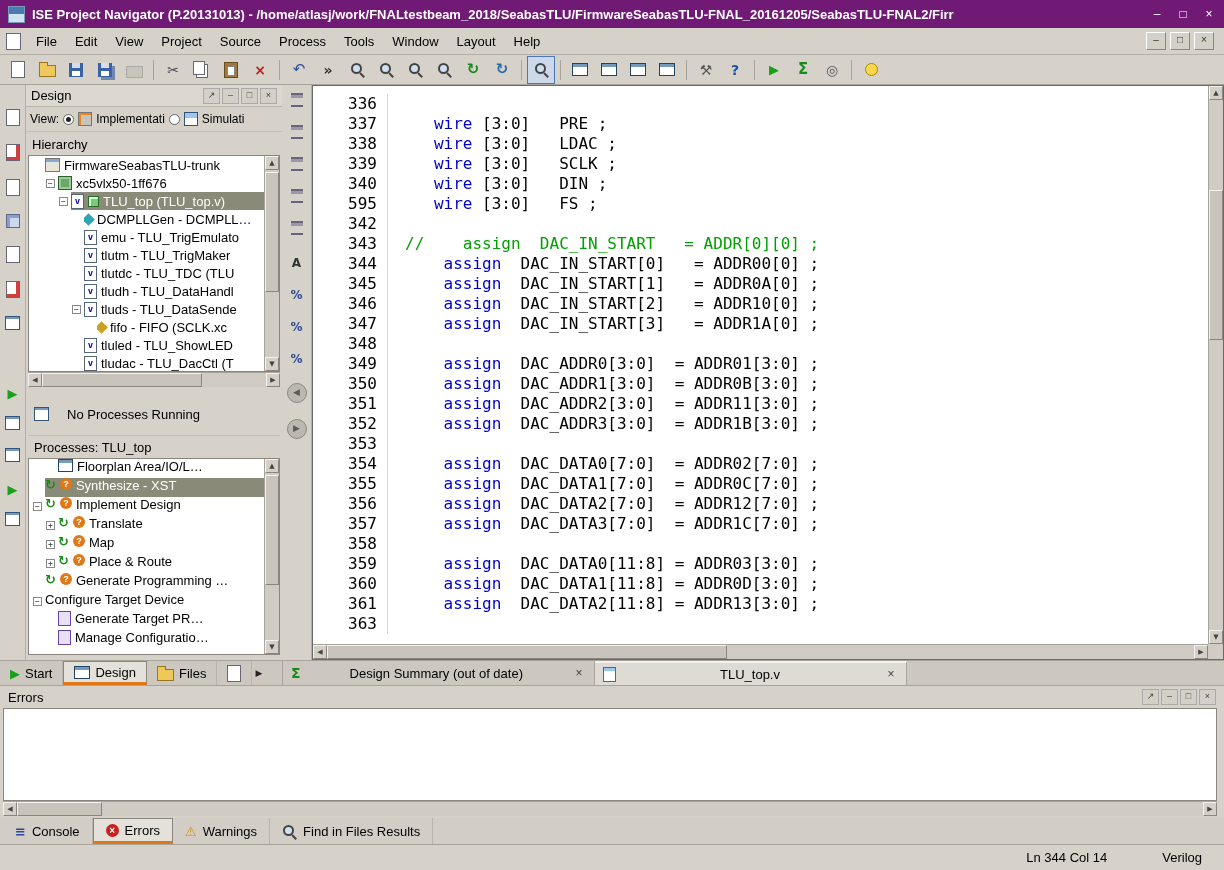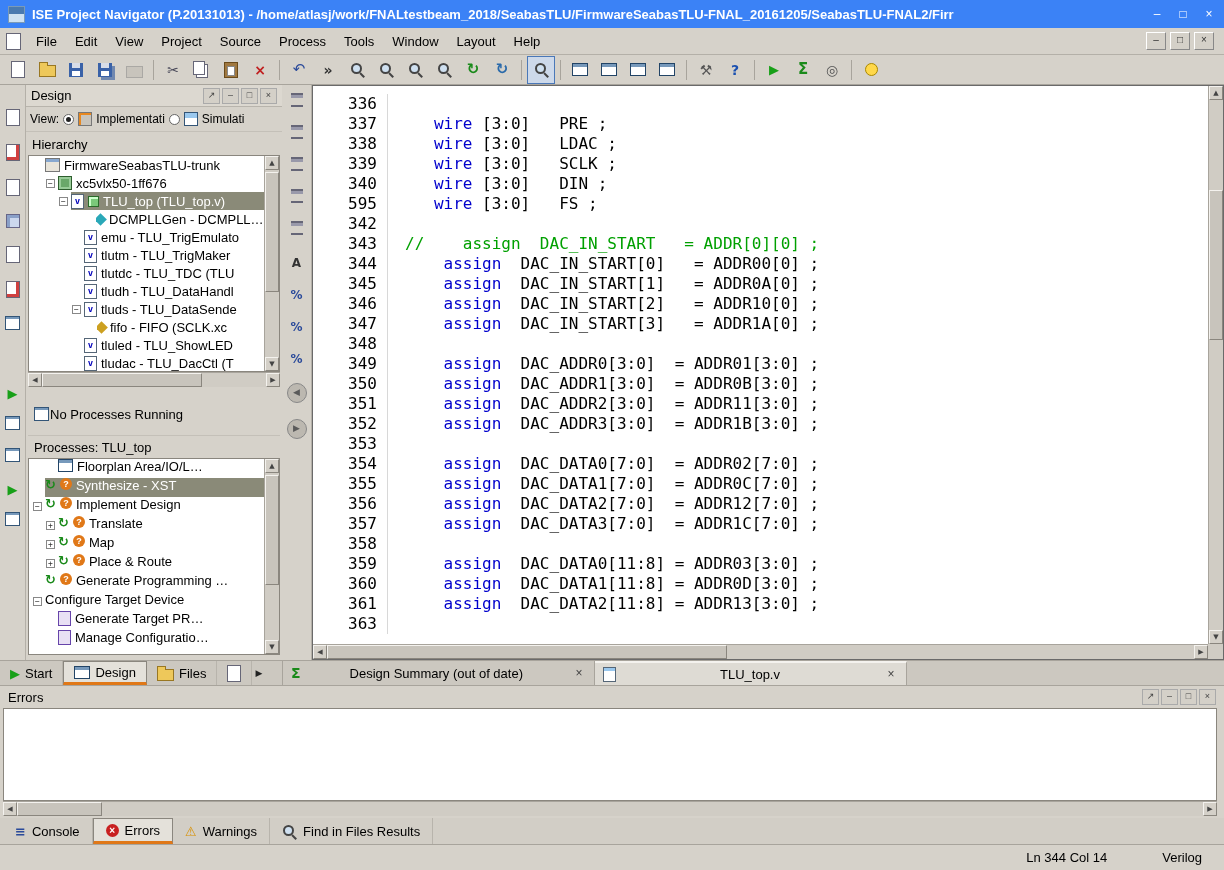--- a/index.html
+++ b/index.html
@@ -1,19 +1,19 @@
 <!DOCTYPE html>
 <html><head>
 <meta charset="utf-8">
 <style>
   html,body{margin:0;padding:0;}
   body{width:1224px;height:870px;position:relative;overflow:hidden;background:#d6d2ca;font-family:"Liberation Sans",sans-serif;color:#000;}
 
   
-  .titlebar{position:absolute;left:0;top:0;width:1224px;height:28px;background:#3b82f6;color:#fff;display:flex;align-items:center;padding:0 8px;box-sizing:border-box;}
+  .titlebar{position:absolute;left:0;top:0;width:1224px;height:28px;background:#701a75;color:#fff;display:flex;align-items:center;padding:0 8px;box-sizing:border-box;}
   .title-icon{width:15px;height:15px;background:#cfe2f2;border:1px solid #7a9ab8;box-shadow:inset 0 7px 0 #4a7ab0;margin-right:7px;flex:none;}
   .title-text{font-size:13px;font-weight:bold;white-space:nowrap;overflow:hidden;flex:1;}
   .title-controls{display:flex;gap:12px;margin-left:10px;flex:none;}
   .tc-btn{font-size:12px;width:14px;text-align:center;color:#fff;}
 
   
   .menubar{position:absolute;left:0;top:28px;width:1224px;height:27px;background:#d6d2ca;border-bottom:1px solid #b4b0a8;display:flex;align-items:center;box-sizing:border-box;padding:0 4px;}
   .menubar-doc{width:13px;height:15px;background:#fff;border:1px solid #667;margin:0 6px 0 2px;flex:none;}
   .menu-items{display:flex;flex:1;}
   .menu-item{padding:4px 9px;font-size:13px;}
@@ -96,21 +96,21 @@
   .ti-verilog{width:11px;height:13px;background:#fff;border:1px solid #567;color:#00b;font:bold 9px/12px "DejaVu Sans Mono",monospace;text-align:center;}
   .ti-grid{width:9px;height:9px;background:#7ac87a;border:1px solid #2a6a2a;box-shadow:inset 2px 2px 0 #cfc;}
   .ti-star{width:9px;height:9px;background:#2aa8b8;transform:rotate(45deg);}
   .ti-star2{width:9px;height:9px;background:#cca020;transform:rotate(45deg);}
   .ti-fp{width:13px;height:11px;border:1px solid #246;background:#fff;box-shadow:inset 0 3px 0 #79b;}
   .ti-cfg{width:11px;height:13px;background:#e8e0f4;border:1px solid #64a;}
   .pi{flex:none;display:inline-block;font-family:"DejaVu Sans",sans-serif;}
   .pi-run{color:#1a8a1a;font-weight:bold;font-size:13px;line-height:13px;}
   .pi-q{width:12px;height:12px;border-radius:50%;background:#e07818;color:#fff;font:bold 9px/12px "Liberation Sans",sans-serif;text-align:center;}
   .tree-hscroll{position:absolute;left:2px;top:287px;width:252px;height:15px;}
-  .noproc-row{position:absolute;left:2px;top:318px;width:252px;height:22px;display:flex;align-items:center;gap:1px;padding:0 6px;font-size:13px;box-sizing:border-box;}
+  .noproc-row{position:absolute;left:2px;top:318px;width:252px;height:22px;display:flex;align-items:center;gap:18px;padding:0 6px;font-size:13px;box-sizing:border-box;}
   .proc-header{position:absolute;left:2px;top:350px;width:252px;height:23px;line-height:23px;padding:0 6px;font-size:13px;box-sizing:border-box;border-top:1px solid #c4c0b8;}
   .proc-box{position:absolute;left:2px;top:373px;width:252px;height:197px;background:#fff;border:1px solid #8a867e;box-sizing:border-box;overflow:hidden;}
   .proc-rows{position:absolute;left:0;top:0;right:14px;bottom:0;overflow:hidden;}
   .prow{display:flex;align-items:center;height:19px;font-size:13px;white-space:nowrap;}
   .prow .rowinner{display:flex;align-items:flex-start;flex:1;height:100%;gap:4px;overflow:hidden;}
   .prow .rowinner.sel{background:#8a8a78;color:#fff;}
 
   
   .editor{position:absolute;left:312px;top:0;width:912px;height:575px;background:#fff;border:1px solid #6a6a6a;box-sizing:border-box;overflow:hidden;}
   .code{position:absolute;left:0;top:0;right:15px;bottom:15px;overflow:hidden;padding-top:8px;}
@@ -348,21 +348,21 @@
               </span>
             </div>
             <div class="trow" style="padding-left: 30px;">
               <span class="exp">−</span>
               <span class="rowinner sel">
                 <span class="ti ti-verilog">v</span>
                 <span class="ti ti-grid"></span>
                 <span>TLU_top (TLU_top.v)</span>
               </span>
             </div>
-            <div class="trow" style="padding-left: 19px; margin-left: 36px;">
+            <div class="trow" style="padding-left: 43px;">
               <span class="exp-spacer"></span>
               <span class="rowinner">
                 <span class="ti ti-star"></span>
                 <span>DCMPLLGen - DCMPLL…</span>
               </span>
             </div>
             <div class="trow" style="padding-left: 43px;">
               <span class="exp-spacer"></span>
               <span class="rowinner">
                 <span class="ti ti-verilog">v</span>

